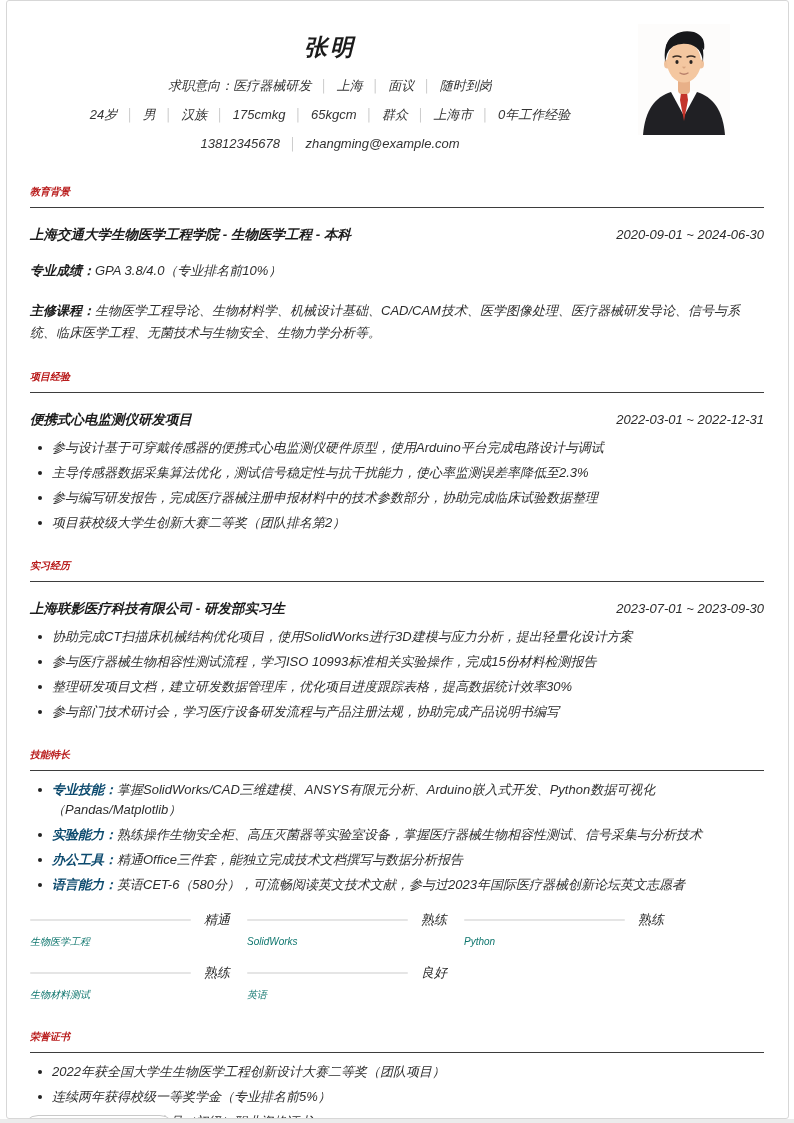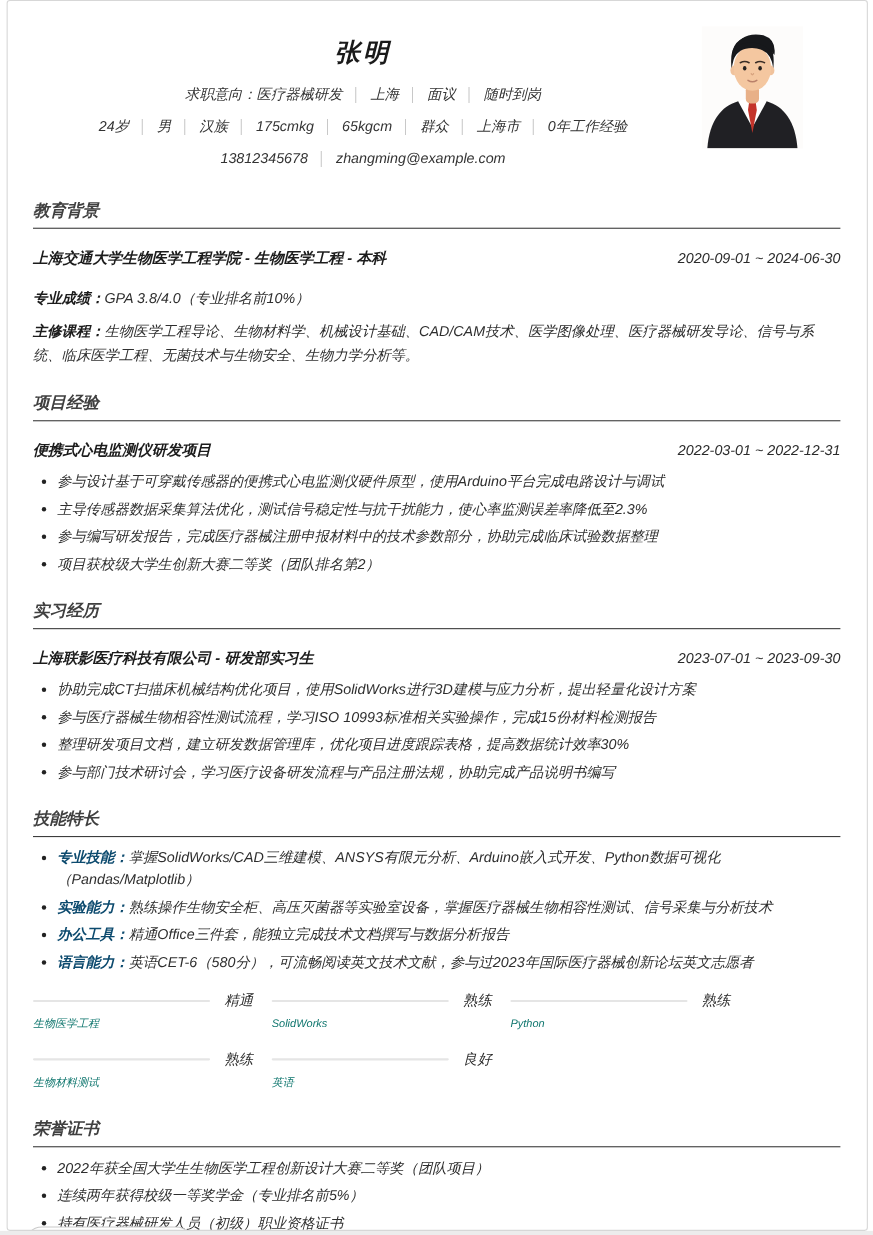--- a/index.html
+++ b/index.html
@@ -12,28 +12,28 @@
 
   
   .head{position:relative;padding-top:26px;min-height:118px;}
   .head-inner{width:600px;text-align:center;}
   h1{font-size:23px;font-weight:bold;color:#1a1a1a;margin:6px 0 14px;letter-spacing:3px;}
   .hline{font-size:13px;color:#333;margin-bottom:11px;line-height:18px;text-align:center;}
   .sep{color:#c4c4c4;margin:0 9px;font-size:12px;}
   .photo{position:absolute;top:24px;right:34px;width:92px;height:111px;overflow:hidden;background:#fdfcfb;}
 
   
-  .sec h2{font-size:15px;font-weight:bold;color:#404040;margin:24px 0 0;padding-bottom:7px;
+  .sec h2{font-size:10px;font-weight:bold;color:#b91c1c;margin:24px 0 0;padding-bottom:7px;
           border-bottom:1px solid #3d3d3d;line-height:17px;}
   .sec.first h2{margin-top:30px;}
   .entry{display:flex;justify-content:space-between;align-items:center;margin-top:18px;gap:13px;}
   .etitle{font-weight:bold;font-size:13.5px;color:#1c1c1c;line-height:18px;}
   .edate{font-size:13px;color:#2b2b2b;line-height:18px;white-space:nowrap;}
 
-  .dlines .dline{margin-top:8px;font-size:13px;line-height:22px;color:#2e2e2e;}
+  .dlines .dline{margin-top:18px;font-size:13px;line-height:22px;color:#2e2e2e;}
   .dlines .dline:first-child{margin-top:16px;}
   .dline b{color:#1c1c1c;}
 
   ul.blist{list-style:none;margin:3px 0 0;padding:0;}
   ul.blist li{position:relative;padding-left:22px;margin-top:5px;font-size:13px;line-height:20px;}
   ul.blist li:first-child{margin-top:9px;}
   ul.blist li::before{content:'';position:absolute;left:8px;top:8px;width:4px;height:4px;
                       border-radius:50%;background:#222;}
   ul.blist li b{color:#0c4a6e;}
 

